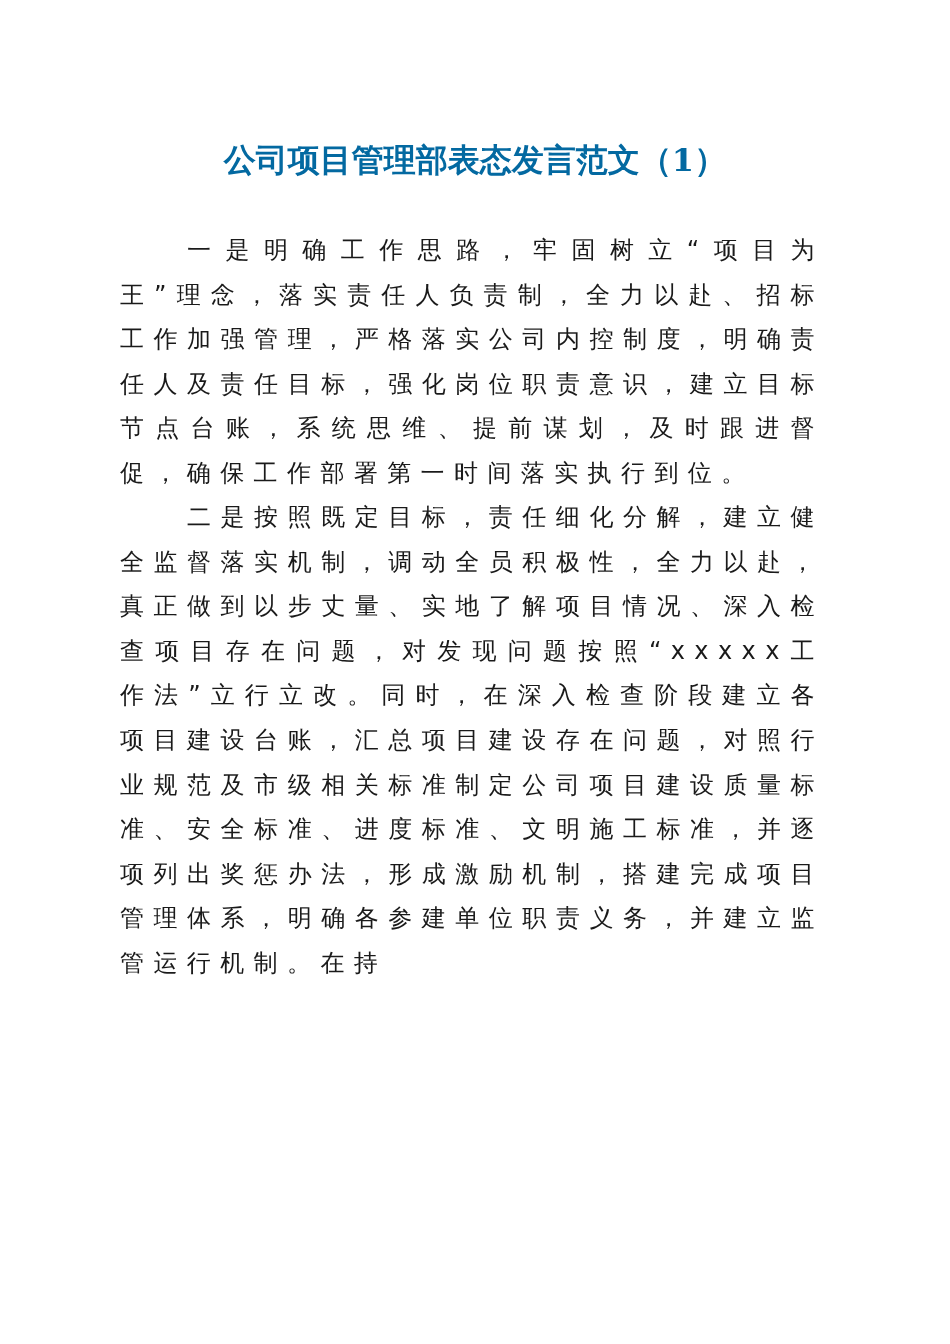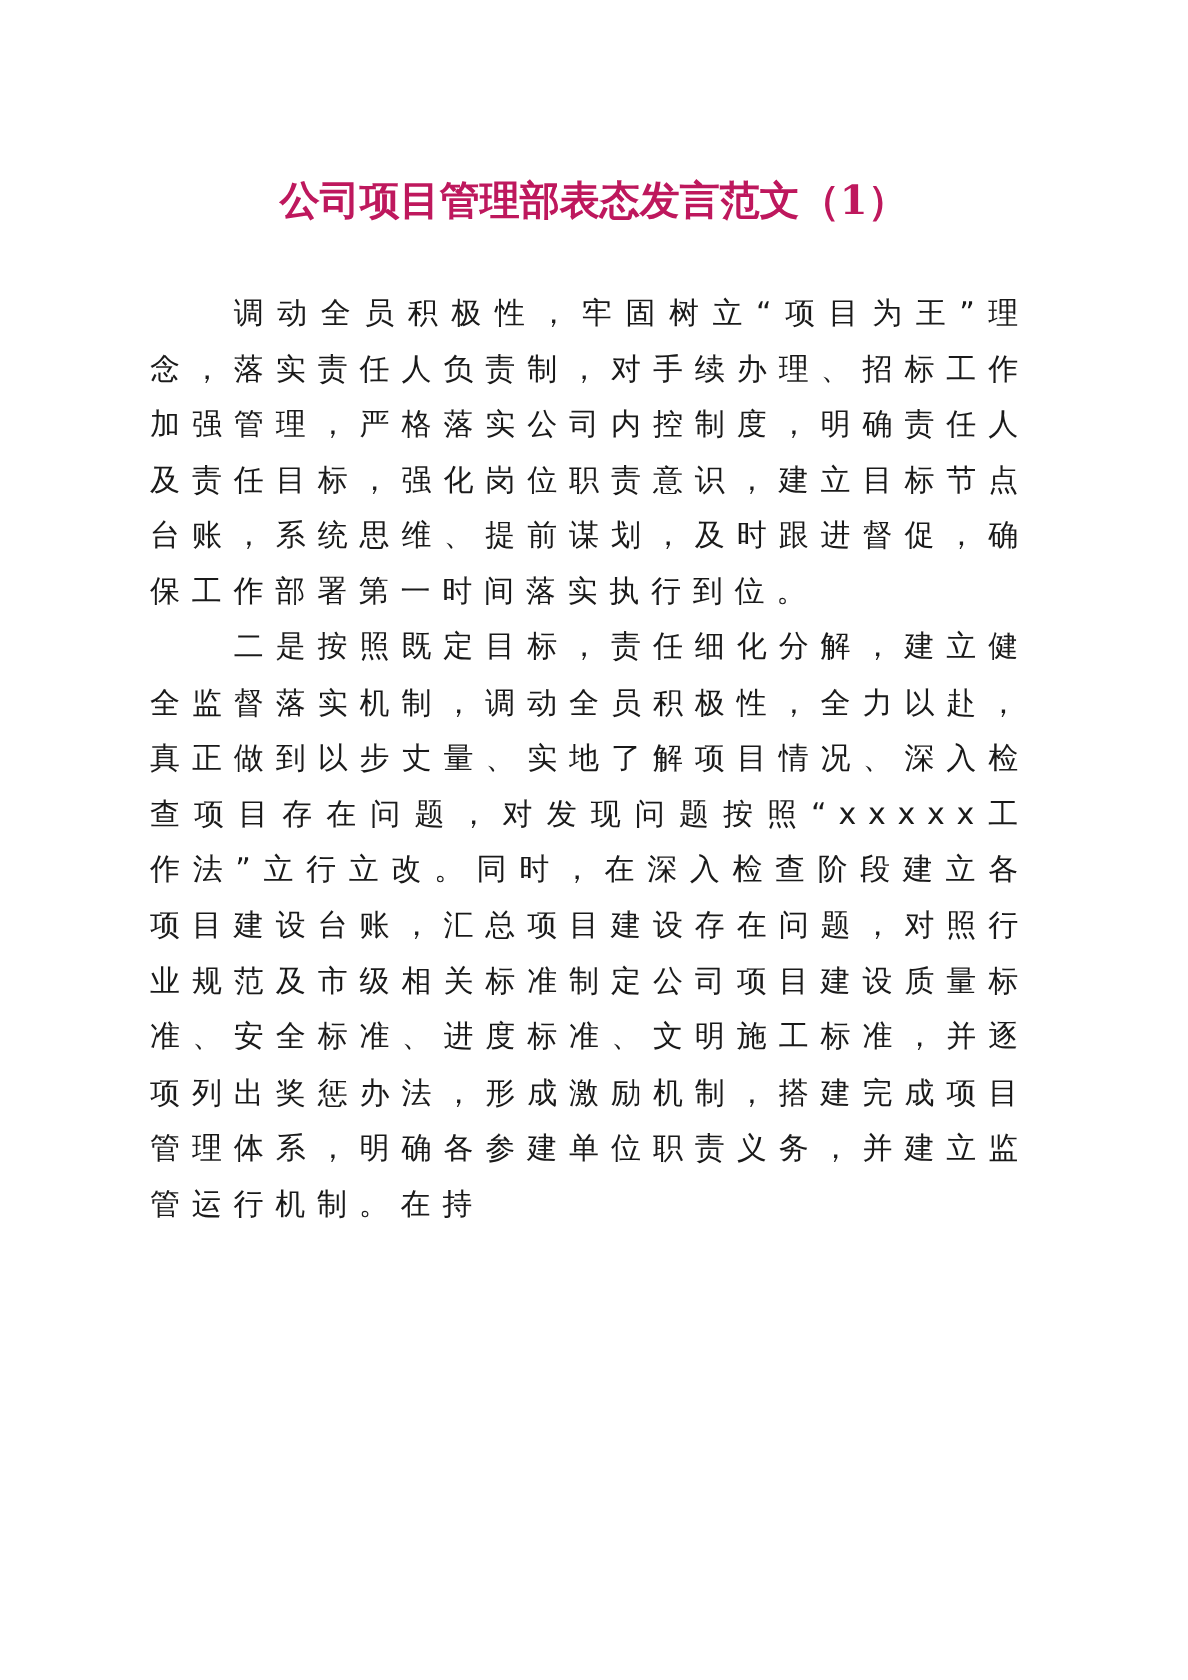--- a/index.html
+++ b/index.html
@@ -26,21 +26,21 @@
       position: absolute;
       left: 0;
       top: 138px;
       width: 950px;
       text-align: center;
       font-family: "DejaVu Serif", "Liberation Serif", serif;
       font-weight: bold;
       font-size: 32px;
       line-height: 44px;
       letter-spacing: 0px;
-      color: #be185d;
+      color: #0369a1;
       margin: 0;
     }
     .body-text {
       position: absolute;
       left: 120px;
       top: 228px;
       width: 704px;
     }
     .para {
       margin: 0;
@@ -54,16 +54,16 @@
       word-break: break-all;
     }
   </style>
 </head>
 <body>
 
 <div class="page">
   <h1 class="title">公司项目管理部表态发言范文（1）</h1>
 
   <div class="body-text">
-    <p class="para">调动全员积极性，牢固树立“项目为王”理念，落实责任人负责制，对手续办理、招标工作加强管理，严格落实公司内控制度，明确责任人及责任目标，强化岗位职责意识，建立目标节点台账，系统思维、提前谋划，及时跟进督促，确保工作部署第一时间落实执行到位。</p>
+    <p class="para">一是明确工作思路，牢固树立“项目为王”理念，落实责任人负责制，全力以赴、招标工作加强管理，严格落实公司内控制度，明确责任人及责任目标，强化岗位职责意识，建立目标节点台账，系统思维、提前谋划，及时跟进督促，确保工作部署第一时间落实执行到位。</p>
     <p class="para">二是按照既定目标，责任细化分解，建立健全监督落实机制，调动全员积极性，全力以赴，真正做到以步丈量、实地了解项目情况、深入检查项目存在问题，对发现问题按照“xxxxx工作法”立行立改。同时，在深入检查阶段建立各项目建设台账，汇总项目建设存在问题，对照行业规范及市级相关标准制定公司项目建设质量标准、安全标准、进度标准、文明施工标准，并逐项列出奖惩办法，形成激励机制，搭建完成项目管理体系，明确各参建单位职责义务，并建立监管运行机制。在持</p>
   </div>
 </div>
 
 </body></html>

